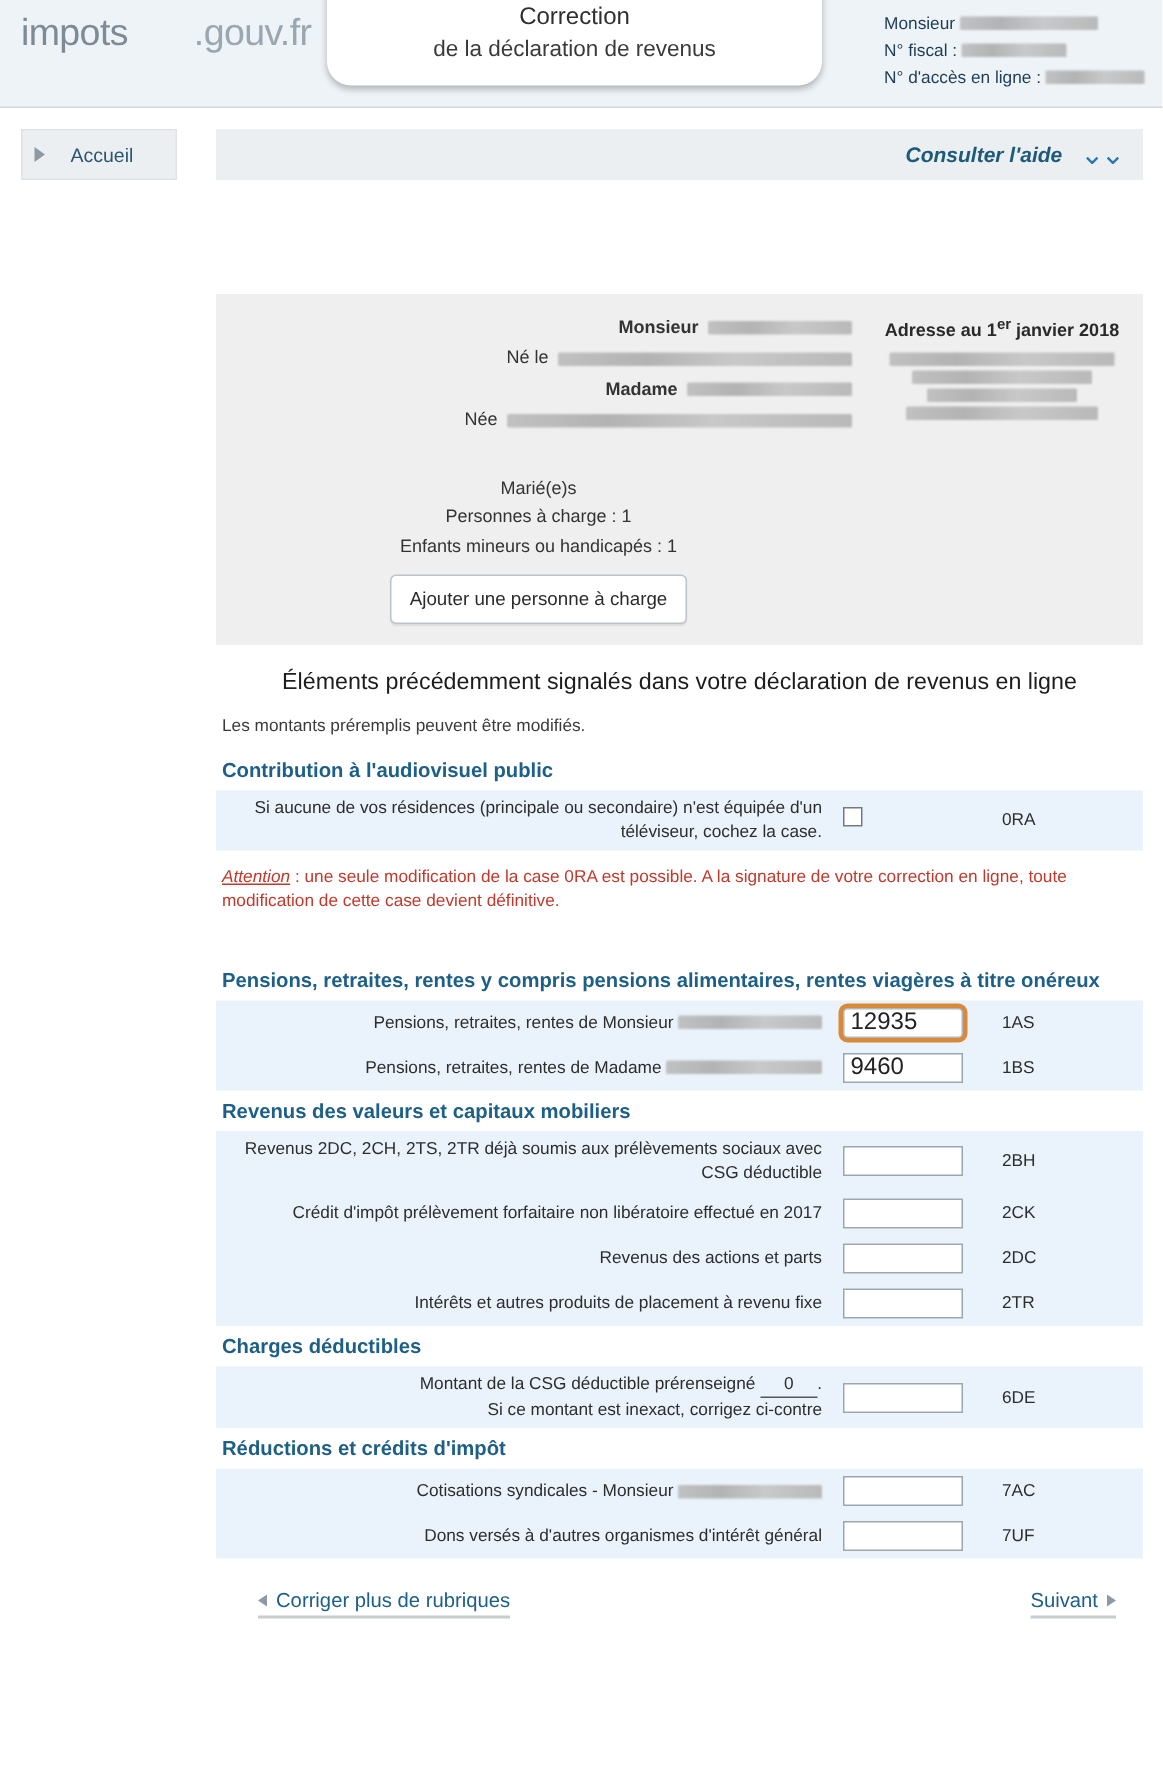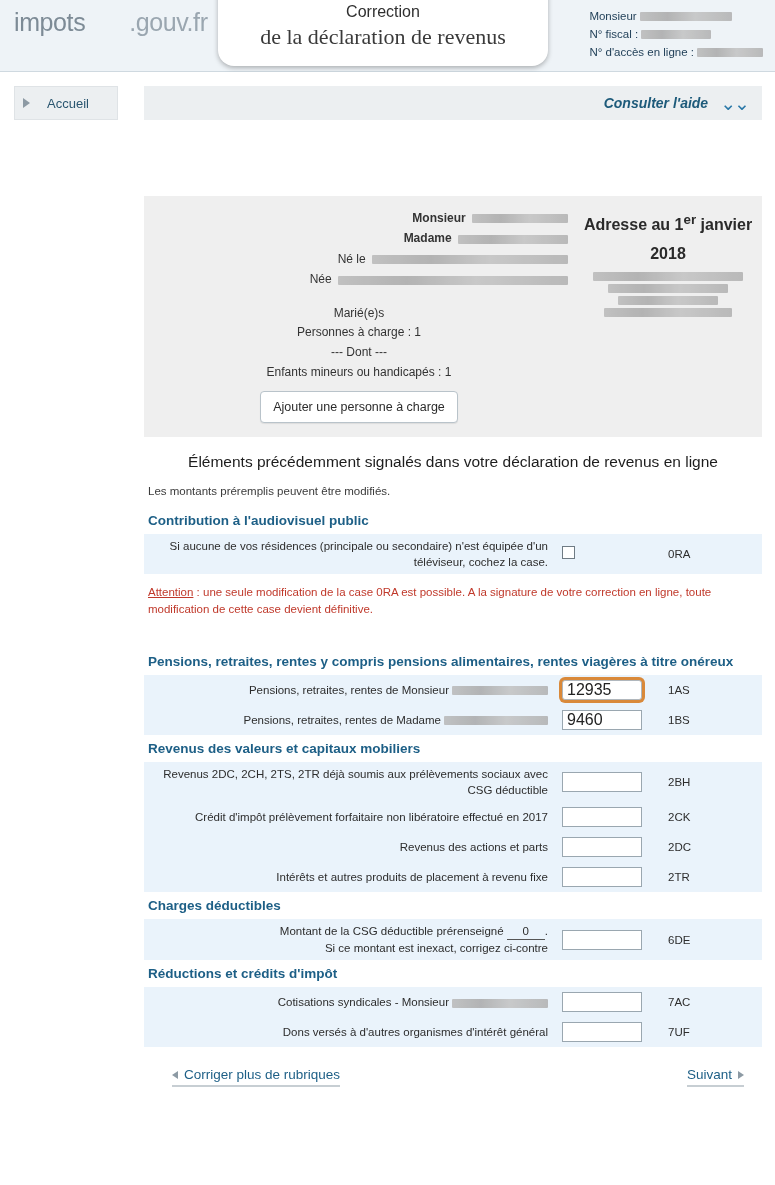--- a/index.html
+++ b/index.html
@@ -36,21 +36,21 @@
     border-bottom-left-radius: 16px;
     border-bottom-right-radius: 16px;
     box-shadow: 0 2px 5px rgba(0,0,0,0.28);
     padding: 12px 10px 16px 10px;
     text-align: center;
   }
   .title-card .t1 {
     font-size: 16px; color: #2f2f2f; line-height: 1.05;
   }
   .title-card .t2 {
-    font-size: 22px; color: #3a3a3a; margin-top: 3px; font-family: Liberation Serif, serif;
+    font-size: 15px; color: #3a3a3a; margin-top: 3px;
   }
 
   .user-block {
     position: absolute; right: 12px; top: 8px;
     font-size: 11.5px; color: #2b4a63;
     text-align: left;
     line-height: 1.55;
   }
   .user-block .lbl { color: #1d3c55; }
   .redact {
@@ -125,27 +125,27 @@
     font-size: 12px;
     color: #333;
     line-height: 1.7;
   }
   .ident-left .strong { font-weight: bold; }
   .ident-left .row { white-space: nowrap; }
   .ident-center {
     text-align: center;
     font-size: 12px;
     line-height: 1.65;
-    margin-top: 14px;
+    margin-top: 26px;
     width: 430px;
   }
   .addr {
     position: absolute; right: 0; top: 12px;
     width: 188px; text-align: center;
-    font-size: 16px; line-height: 1.8;
+    font-size: 12px; line-height: 1.8;
   }
   .addr .hd { font-weight: bold; color: #2a2a2a; }
   .addr .rd { display:block; margin: 3px auto; height: 9px; }
   .addr .rd.a { width: 150px; }
   .addr .rd.b { width: 120px; }
   .addr .rd.c { width: 100px; }
   .addr .rd.d { width: 128px; }
 
   .btn-add {
     display: inline-block;
@@ -219,21 +219,21 @@
     background: #fff;
     display: inline-block;
   }
 
   .warn {
     font-size: 11.5px;
     color: #c0392b;
     padding: 10px 24px 4px 4px;
     line-height: 1.45;
   }
-  .warn u { text-decoration: underline; }
+  .warn u { text-decoration: underline; font-style: italic; }
 
   .spacer-gap { height: 26px; }
 
   .footer {
     position: relative;
     margin-top: 16px;
     height: 40px;
   }
   .foot-left, .foot-right {
     position: absolute;
@@ -306,37 +306,36 @@
 
 <div class="content">
 
   <div class="ident-box">
     <div class="ident-left">
       <div class="row">
         <span class="strong">Monsieur</span>
         <span class="redact" style="width:96px"></span>
       </div>
       <div class="row">
+        <span>Né le</span>
+        <span class="redact" style="width:196px"></span>
+      </div>
+      <div class="row">
         <span class="strong">Madame</span>
         <span class="redact" style="width:110px"></span>
-      </div>
-      <div class="row">
-        <span>Né le</span>
-        <span class="redact" style="width:196px"></span>
       </div>
       <div class="row">
         <span>Née</span>
         <span class="redact" style="width:230px"></span>
       </div>
     </div>
 
     <div class="ident-center">
       <div>Marié(e)s</div>
       <div>Personnes à charge : 1</div>
-      <div>--- Dont ---</div>
       <div>Enfants mineurs ou handicapés : 1</div>
       <div class="btn-add">Ajouter une personne à charge</div>
     </div>
 
     <div class="addr">
       <div class="hd"><span>Adresse au 1</span><sup>er</sup><span> janvier 2018</span></div>
       <span class="redact rd a"></span>
       <span class="redact rd b"></span>
       <span class="redact rd c"></span>
       <span class="redact rd d"></span>

